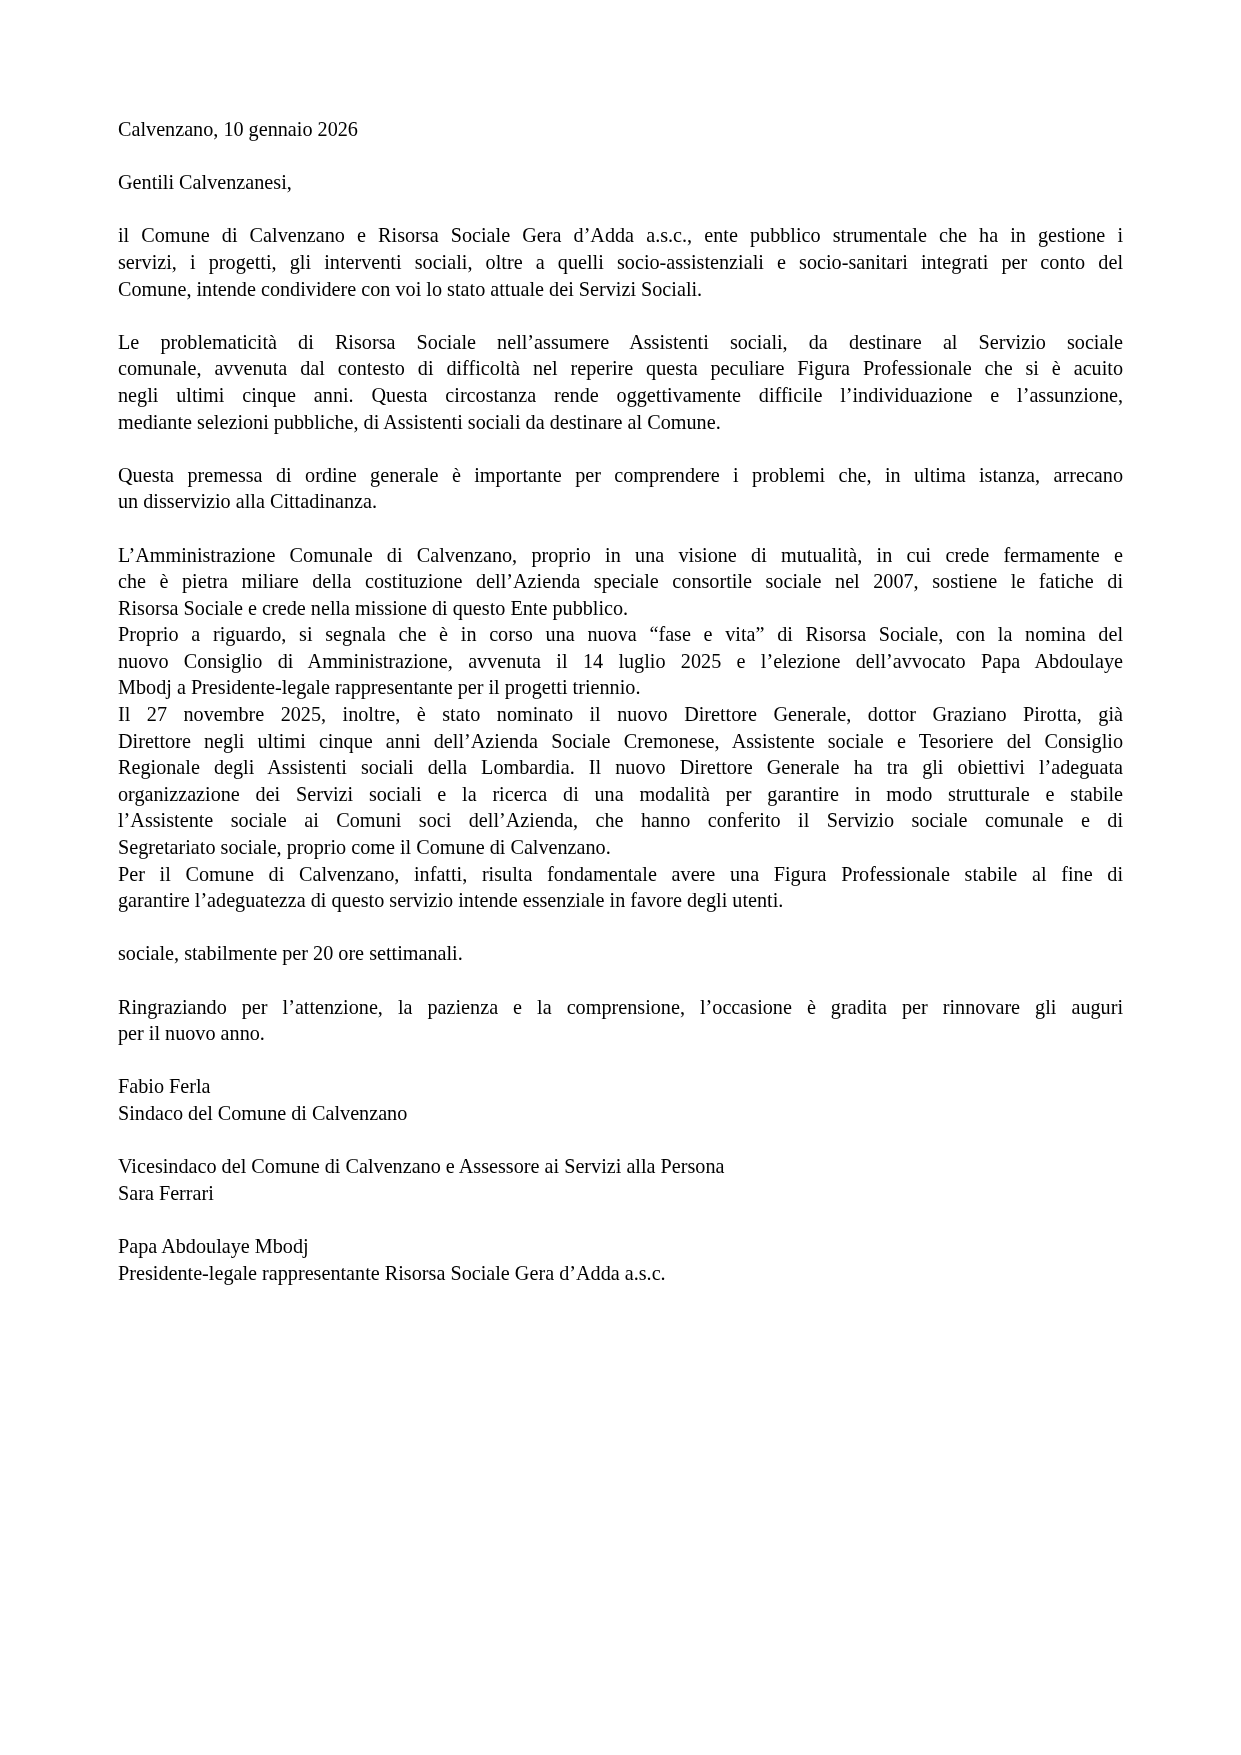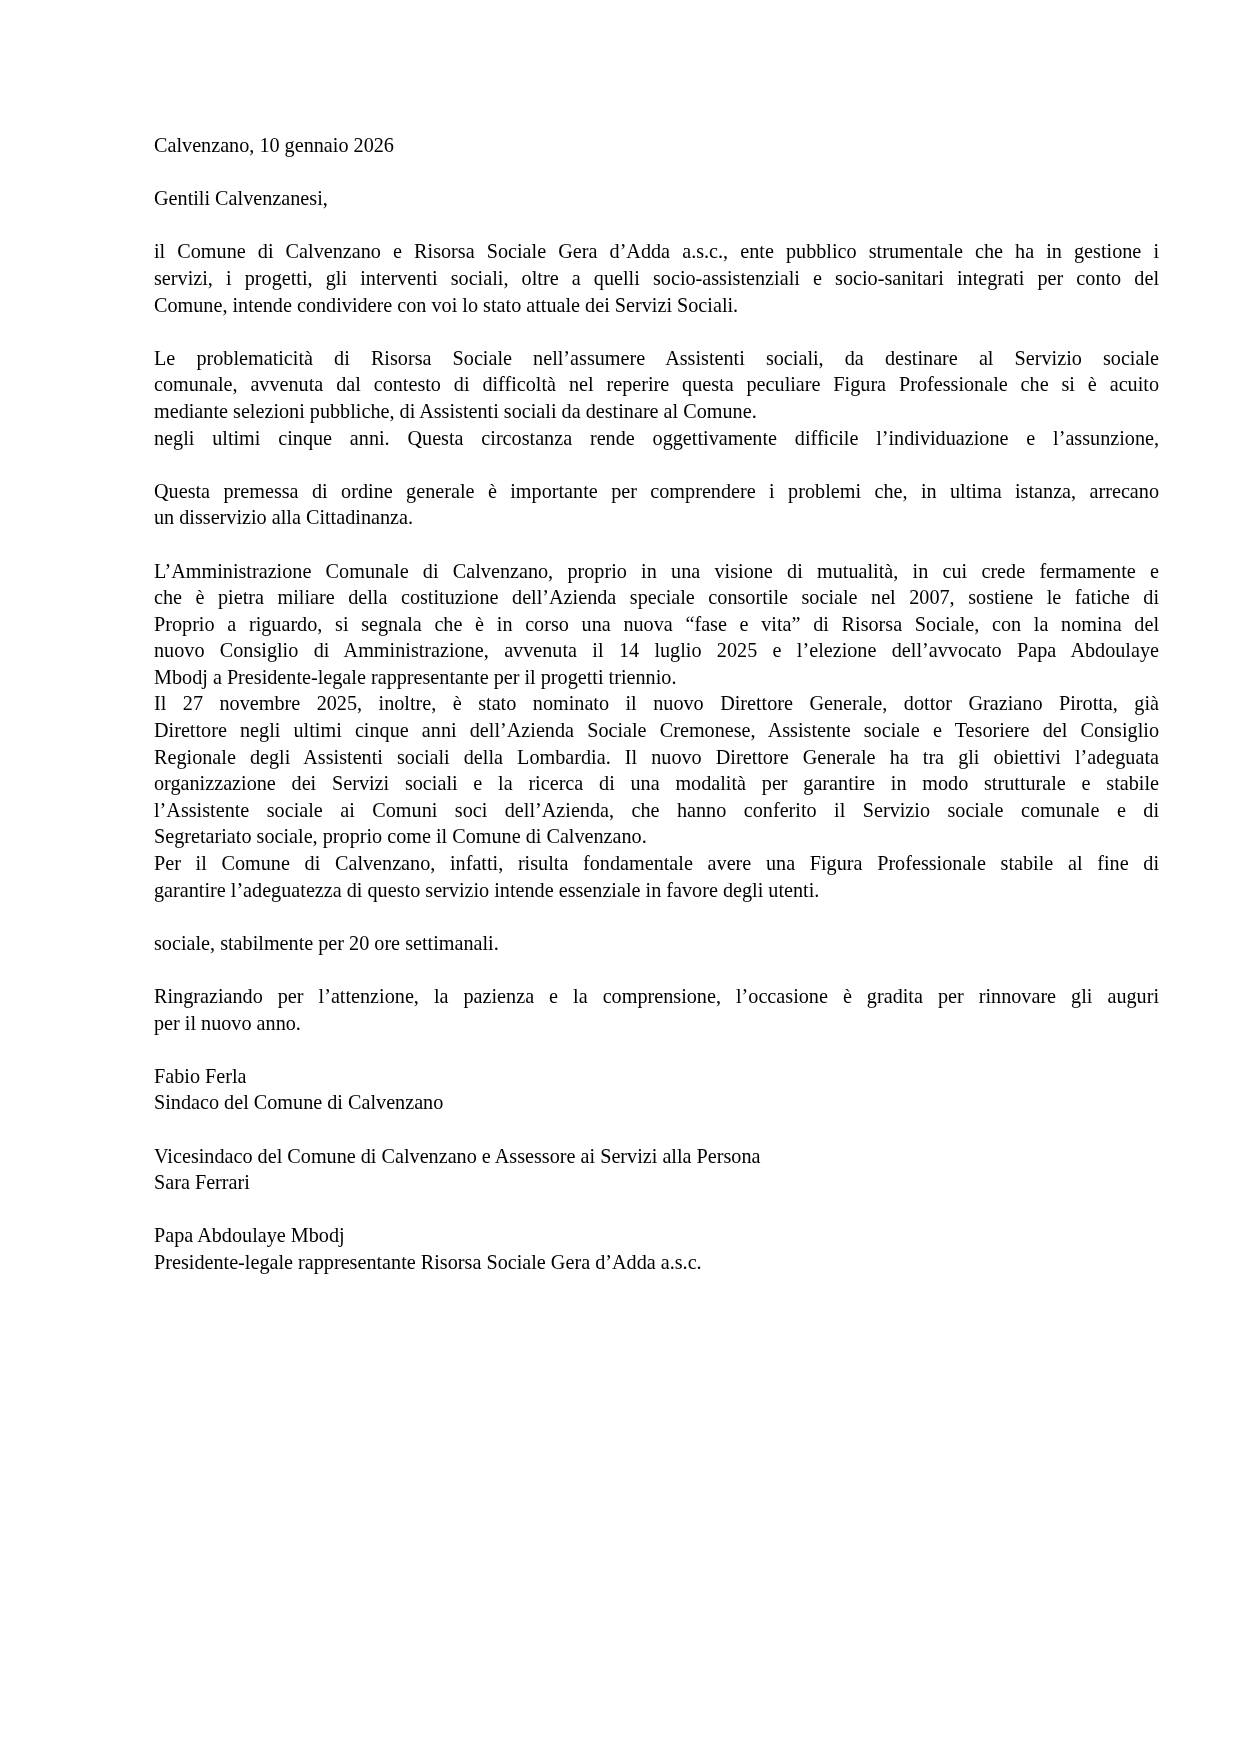--- a/index.html
+++ b/index.html
@@ -11,23 +11,22 @@
     width: 1241px;
     height: 1755px;
     position: relative;
     overflow: hidden;
     font-family: "Liberation Serif", "DejaVu Serif", serif;
     color: #000000;
   }
   .page {
     position: absolute;
     left: 118px;
-    top: 132px;
+    top: 116px;
     width: 1005px;
-    margin-left: 36px;
   }
   .block {
     margin: 0 0 26.6px 0;
   }
   .line {
     display: block;
     height: 26.6px;
     line-height: 26.6px;
     font-size: 20.2px;
     white-space: nowrap;
@@ -54,32 +53,33 @@
 
   <div class="block">
     <span class="line j">il Comune di Calvenzano e Risorsa Sociale Gera d’Adda a.s.c., ente pubblico strumentale che ha in gestione i</span>
     <span class="line j">servizi, i progetti, gli interventi sociali, oltre a quelli socio-assistenziali e socio-sanitari integrati per conto del</span>
     <span class="line">Comune, intende condividere con voi lo stato attuale dei Servizi Sociali.</span>
   </div>
 
   <div class="block">
     <span class="line j">Le problematicità di Risorsa Sociale nell’assumere Assistenti sociali, da destinare al Servizio sociale</span>
     <span class="line j">comunale, avvenuta dal contesto di difficoltà nel reperire questa peculiare Figura Professionale che si è acuito</span>
+    <span class="line j">negli ultimi cinque anni. Questa circostanza rende oggettivamente difficile l’individuazione e l’assunzione,</span>
     <span class="line">mediante selezioni pubbliche, di Assistenti sociali da destinare al Comune.</span>
-    <span class="line j">negli ultimi cinque anni. Questa circostanza rende oggettivamente difficile l’individuazione e l’assunzione,</span>
   </div>
 
   <div class="block">
     <span class="line j">Questa premessa di ordine generale è importante per comprendere i problemi che, in ultima istanza, arrecano</span>
     <span class="line">un disservizio alla Cittadinanza.</span>
   </div>
 
   <div class="block">
     <span class="line j">L’Amministrazione Comunale di Calvenzano, proprio in una visione di mutualità, in cui crede fermamente e</span>
     <span class="line j">che è pietra miliare della costituzione dell’Azienda speciale consortile sociale nel 2007, sostiene le fatiche di</span>
+    <span class="line">Risorsa Sociale e crede nella missione di questo Ente pubblico.</span>
     <span class="line j">Proprio a riguardo, si segnala che è in corso una nuova “fase e vita” di Risorsa Sociale, con la nomina del</span>
     <span class="line j">nuovo Consiglio di Amministrazione, avvenuta il 14 luglio 2025 e l’elezione dell’avvocato Papa Abdoulaye</span>
     <span class="line">Mbodj a Presidente-legale rappresentante per il progetti triennio.</span>
     <span class="line j">Il 27 novembre 2025, inoltre, è stato nominato il nuovo Direttore Generale, dottor Graziano Pirotta, già</span>
     <span class="line j">Direttore negli ultimi cinque anni dell’Azienda Sociale Cremonese, Assistente sociale e Tesoriere del Consiglio</span>
     <span class="line j">Regionale degli Assistenti sociali della Lombardia. Il nuovo Direttore Generale ha tra gli obiettivi l’adeguata</span>
     <span class="line j">organizzazione dei Servizi sociali e la ricerca di una modalità per garantire in modo strutturale e stabile</span>
     <span class="line j">l’Assistente sociale ai Comuni soci dell’Azienda, che hanno conferito il Servizio sociale comunale e di</span>
     <span class="line">Segretariato sociale, proprio come il Comune di Calvenzano.</span>
     <span class="line j">Per il Comune di Calvenzano, infatti, risulta fondamentale avere una Figura Professionale stabile al fine di</span>

